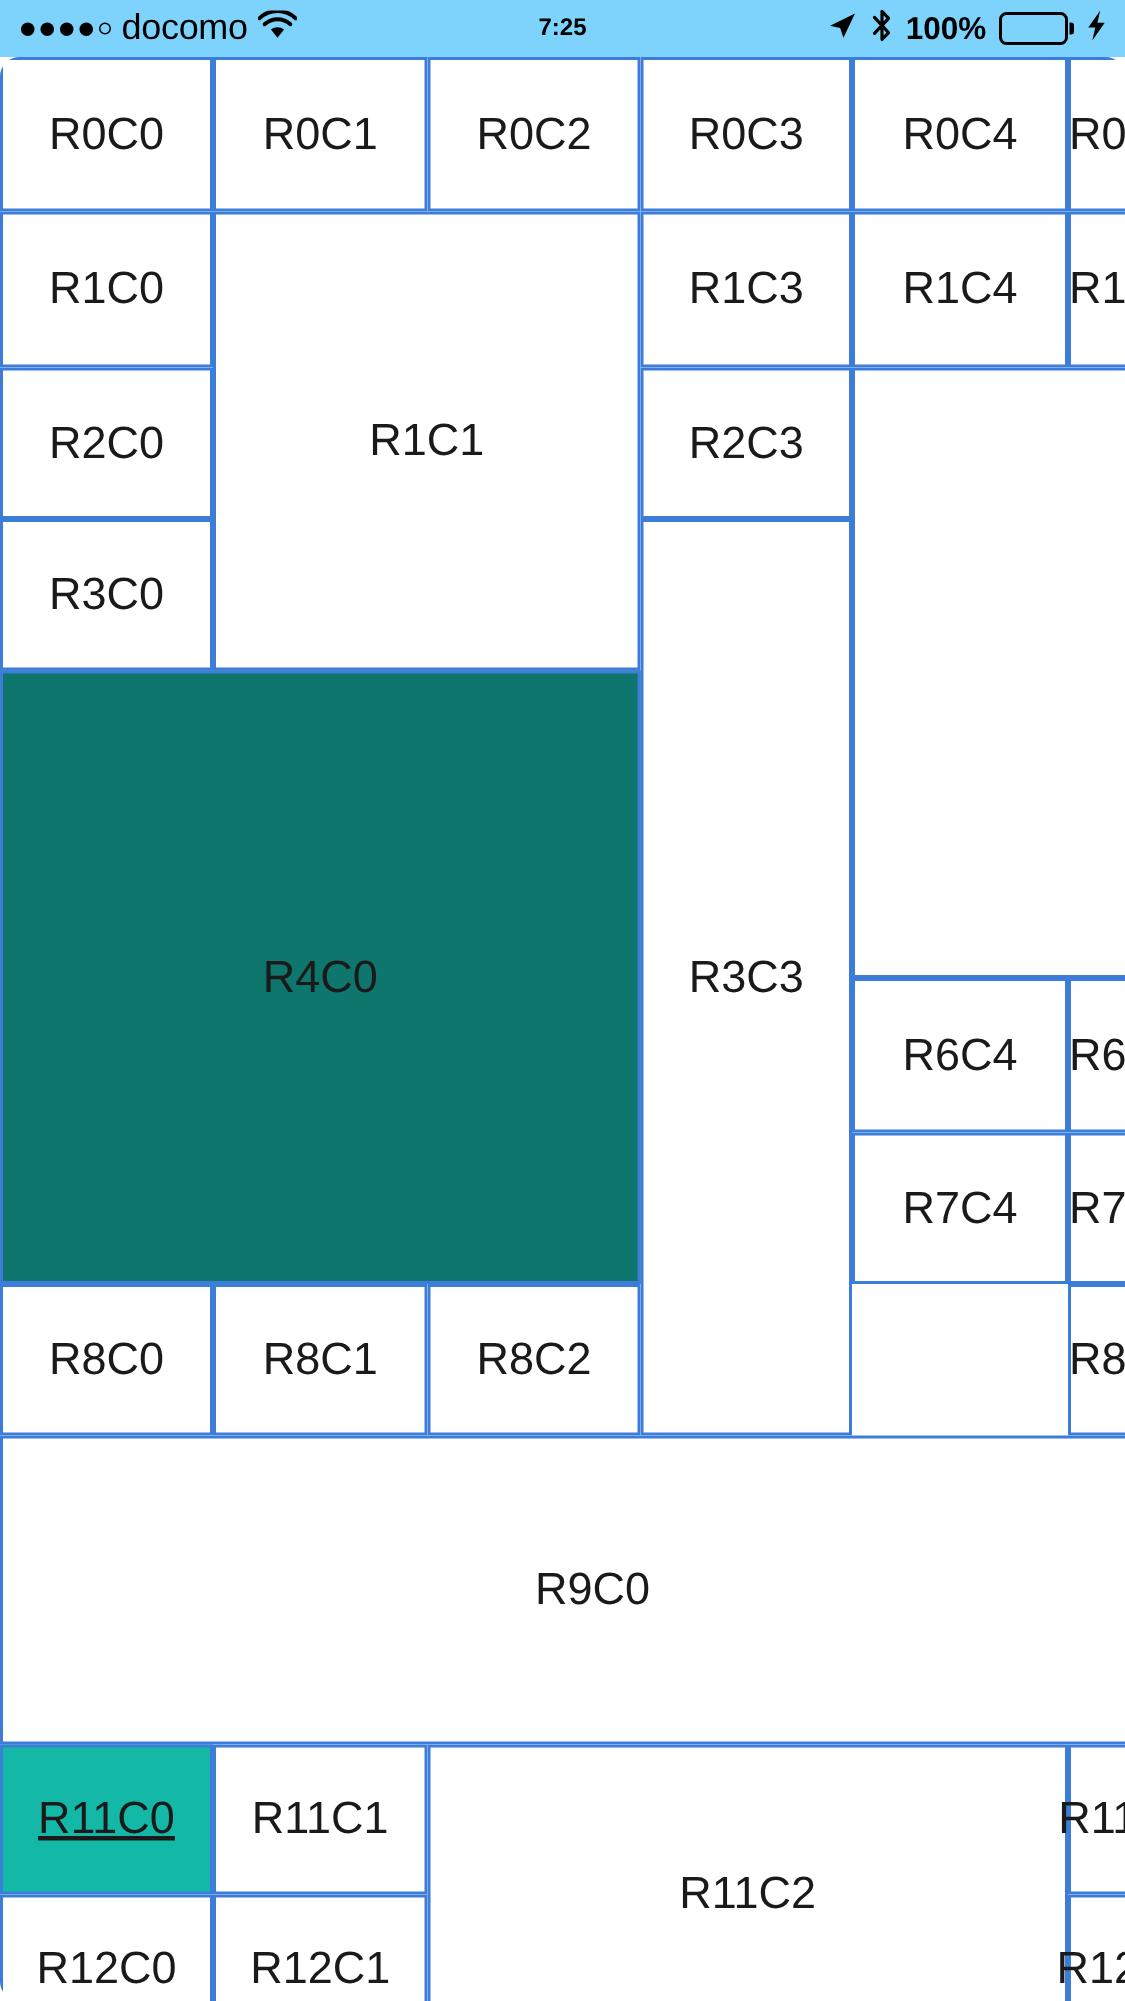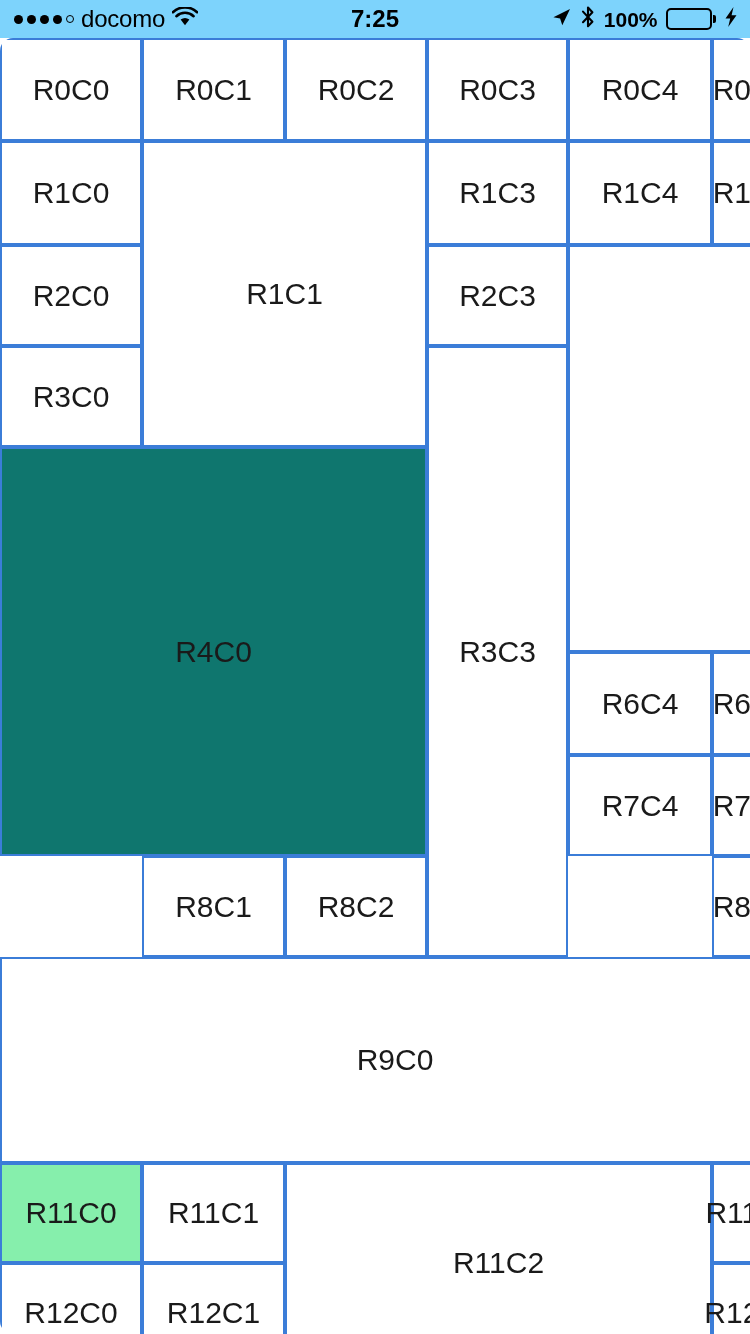--- a/index.html
+++ b/index.html
@@ -22,21 +22,21 @@
   .dots{display:flex;align-items:center;gap:4px;}
   .dot{width:9px;height:9px;border-radius:50%;background:#000;}
   .dot.hollow{background:transparent;border:1.5px solid #000;width:6px;height:6px;}
   #carrier{font-size:24px;letter-spacing:-0.2px;line-height:1;}
   #wifi-icon{display:block;}
 
   #status-center{
     position:absolute;left:0;top:0;width:750px;height:38px;
     display:flex;align-items:center;justify-content:center;
   }
-  #clock{font-size:24px;font-weight:600;letter-spacing:0px;line-height:1;}
+  #clock{font-size:16px;font-weight:600;letter-spacing:0px;line-height:1;}
 
   #status-right{
     position:absolute;right:12px;top:0;height:38px;
     display:flex;align-items:center;gap:8px;
   }
   #battery-pct{font-size:21px;line-height:1;font-weight:bold;}
   .batt-wrap{display:flex;align-items:center;}
   .batt-body{
     width:46px;height:22px;border:2px solid #000;border-radius:5px;
     padding:2px;box-sizing:border-box;
@@ -128,24 +128,25 @@
     <div class="cell" style="left: 0px; top: 207px; width: 142px; height: 101px; border-color: rgb(59, 125, 216); color: rgb(26, 26, 26); background: rgb(255, 255, 255);">R2C0</div>
     <div class="cell" style="left: 427px; top: 207px; width: 141px; height: 101px; border-color: rgb(59, 125, 216); color: rgb(26, 26, 26); background: rgb(255, 255, 255);">R2C3</div>
     <div class="cell" style="left: 568px; top: 207px; width: 222px; height: 407px; border-color: rgb(59, 125, 216); color: rgb(26, 26, 26); background: rgb(255, 255, 255);"></div>
     <div class="cell" style="left: 0px; top: 308px; width: 142px; height: 101px; border-color: rgb(59, 125, 216); color: rgb(26, 26, 26); background: rgb(255, 255, 255);">R3C0</div>
     <div class="cell" style="left: 427px; top: 308px; width: 141px; height: 611px; border-color: rgb(59, 125, 216); color: rgb(26, 26, 26); background: rgb(255, 255, 255);">R3C3</div>
     <div class="cell" style="left: 0px; top: 409px; width: 427px; height: 409px; border-color: rgb(59, 125, 216); color: rgb(26, 26, 26); background: #0f766e;">R4C0</div>
     <div class="cell" style="left: 568px; top: 614px; width: 144px; height: 103px; border-color: rgb(59, 125, 216); color: rgb(26, 26, 26); background: rgb(255, 255, 255);">R6C4</div>
     <div class="cell" style="left: 712px; top: 614px; width: 78px; height: 103px; border-color: rgb(59, 125, 216); color: rgb(26, 26, 26); background: rgb(255, 255, 255);">R6C5</div>
     <div class="cell" style="left: 568px; top: 717px; width: 144px; height: 101px; border-color: rgb(59, 125, 216); color: rgb(26, 26, 26); background: rgb(255, 255, 255);">R7C4</div>
     <div class="cell" style="left: 712px; top: 717px; width: 78px; height: 101px; border-color: rgb(59, 125, 216); color: rgb(26, 26, 26); background: rgb(255, 255, 255);">R7C5</div>
+    <div class="cell" style="left: 0px; top: 818px; width: 142px; height: 101px; border-color: rgb(59, 125, 216); color: rgb(26, 26, 26); background: rgb(255, 255, 255);">R8C0</div>
     <div class="cell" style="left: 142px; top: 818px; width: 143px; height: 101px; border-color: rgb(59, 125, 216); color: rgb(26, 26, 26); background: rgb(255, 255, 255);">R8C1</div>
     <div class="cell" style="left: 285px; top: 818px; width: 142px; height: 101px; border-color: rgb(59, 125, 216); color: rgb(26, 26, 26); background: rgb(255, 255, 255);">R8C2</div>
     <div class="cell" style="left: 712px; top: 818px; width: 78px; height: 101px; border-color: rgb(59, 125, 216); color: rgb(26, 26, 26); background: rgb(255, 255, 255);">R8C5</div>
     <div class="cell" style="left: 0px; top: 919px; width: 790px; height: 206px; border-color: rgb(59, 125, 216); color: rgb(26, 26, 26); background: rgb(255, 255, 255);">R9C0</div>
-    <div class="cell" style="left: 0px; top: 1125px; width: 142px; height: 100px; border-color: rgb(59, 125, 216); color: rgb(26, 26, 26); background: #86efac;">R11C0</div>
+    <div class="cell" style="left: 0px; top: 1125px; width: 142px; height: 100px; border-color: rgb(59, 125, 216); color: rgb(26, 26, 26); background: #14b8a6; text-decoration: underline;">R11C0</div>
     <div class="cell" style="left: 142px; top: 1125px; width: 143px; height: 100px; border-color: rgb(59, 125, 216); color: rgb(26, 26, 26); background: rgb(255, 255, 255);">R11C1</div>
     <div class="cell" style="left: 285px; top: 1125px; width: 427px; height: 200px; border-color: rgb(59, 125, 216); color: rgb(26, 26, 26); background: rgb(255, 255, 255);">R11C2</div>
     <div class="cell" style="left: 712px; top: 1125px; width: 78px; height: 100px; border-color: rgb(59, 125, 216); color: rgb(26, 26, 26); background: rgb(255, 255, 255);">R11C5</div>
     <div class="cell" style="left: 0px; top: 1225px; width: 142px; height: 100px; border-color: rgb(59, 125, 216); color: rgb(26, 26, 26); background: rgb(255, 255, 255);">R12C0</div>
     <div class="cell" style="left: 142px; top: 1225px; width: 143px; height: 100px; border-color: rgb(59, 125, 216); color: rgb(26, 26, 26); background: rgb(255, 255, 255);">R12C1</div>
     <div class="cell" style="left: 712px; top: 1225px; width: 78px; height: 100px; border-color: rgb(59, 125, 216); color: rgb(26, 26, 26); background: rgb(255, 255, 255);">R12C5</div>
   </div>
 
 </body></html>

